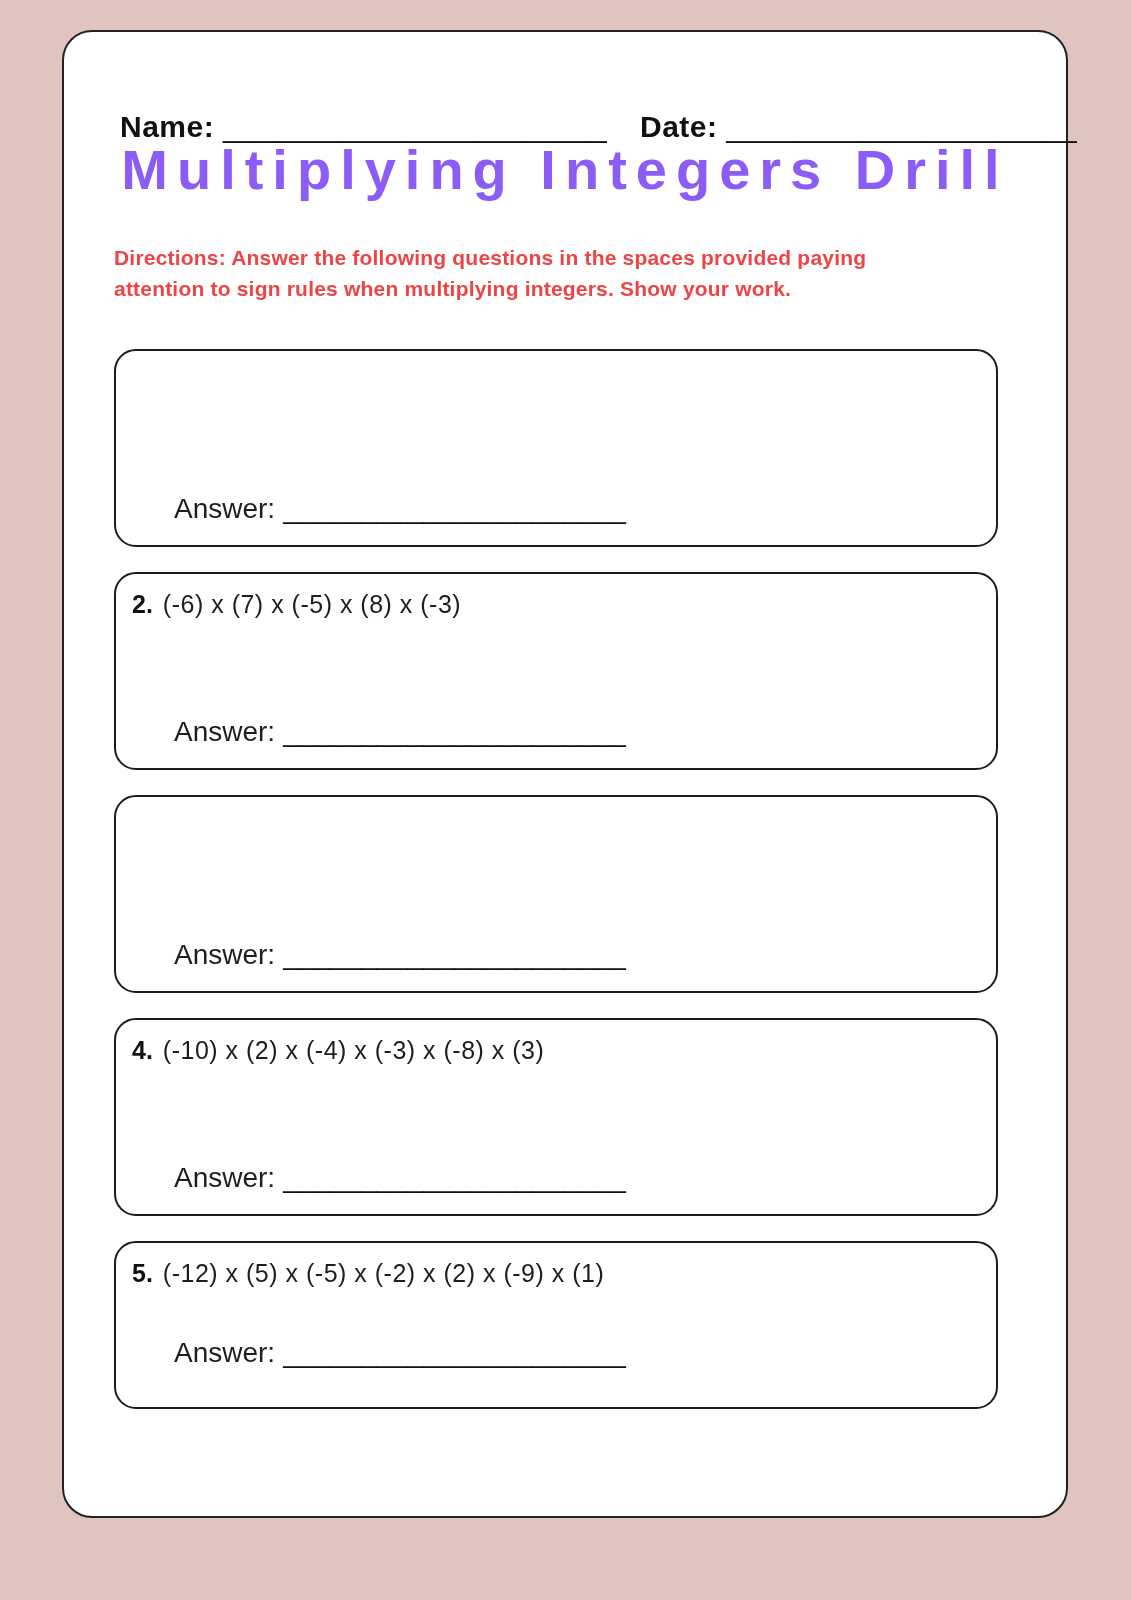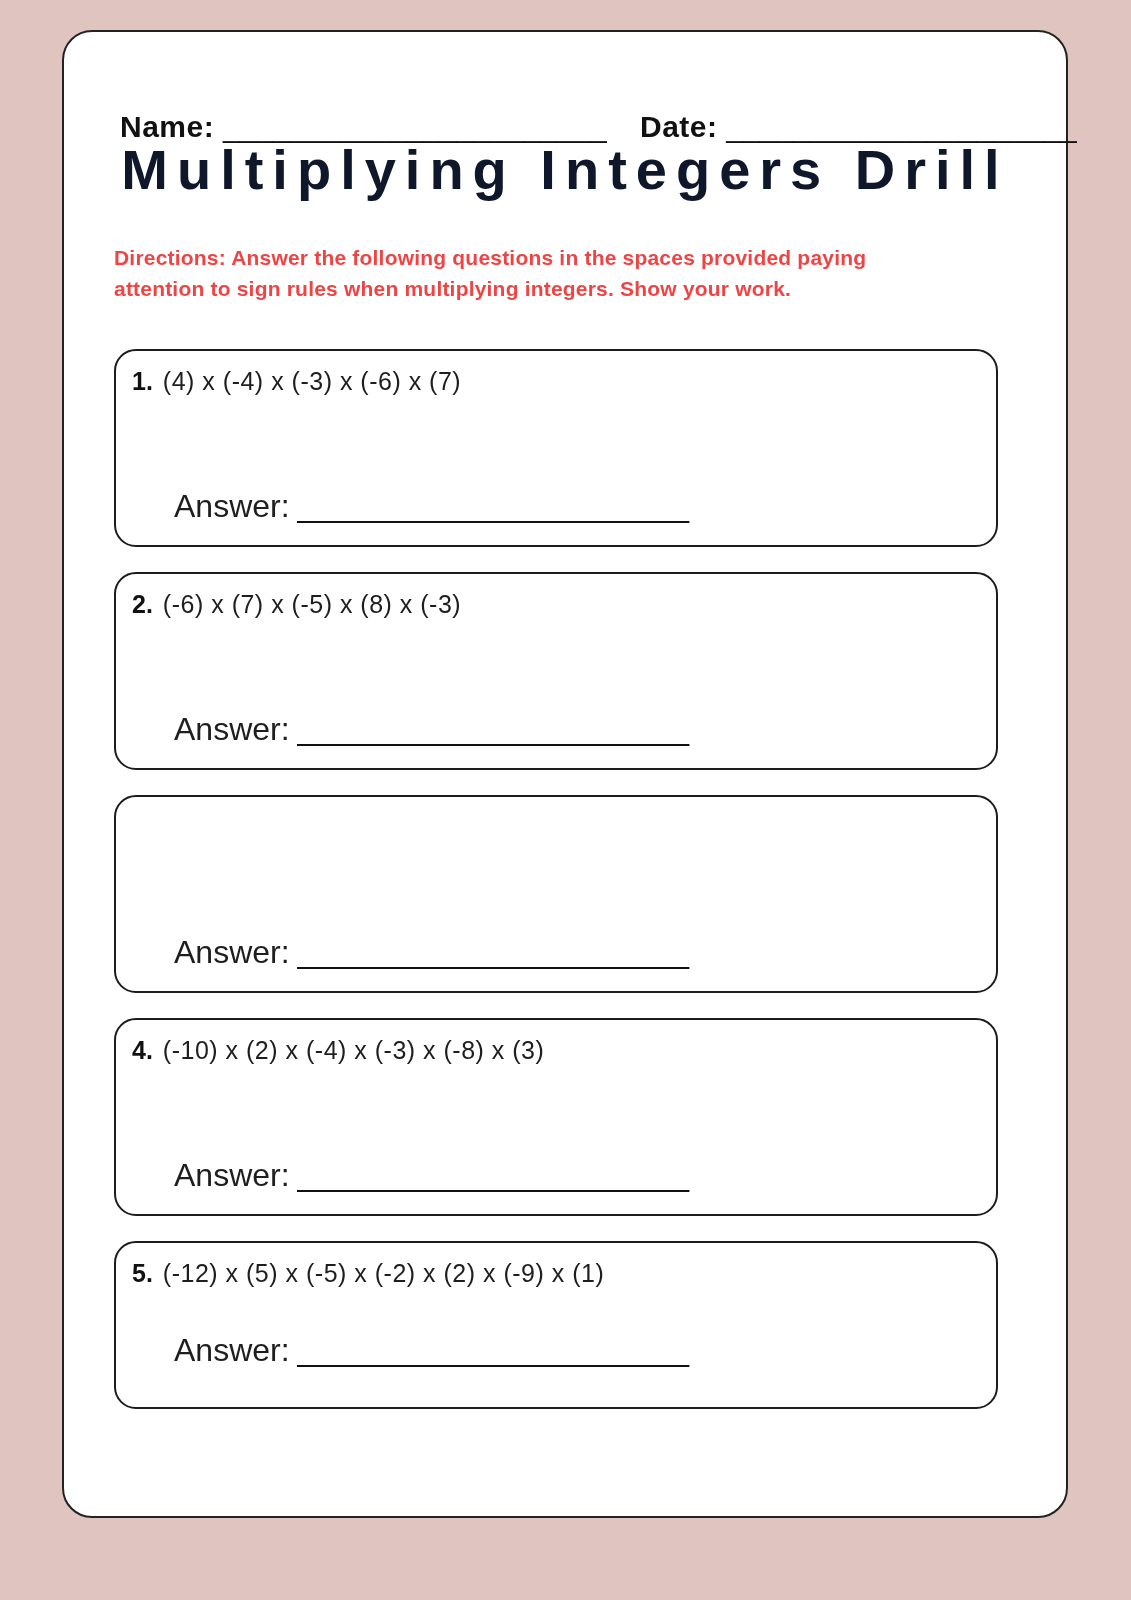--- a/index.html
+++ b/index.html
@@ -47,21 +47,21 @@
   
   .page-title {
     position: absolute;
     top: 105px;
     left: 0;
     width: 100%;
     text-align: center;
     font-size: 56px;
     font-weight: 800;
     letter-spacing: 9px;
-    color: #0f172a;
+    color: #8b5cf6;
   }
 
   
   .directions {
     position: absolute;
     top: 210px;
     left: 50px;
     width: 840px;
     font-size: 21px;
     font-weight: 700;
@@ -103,21 +103,21 @@
   }
   .problem-expression {
     font-weight: 400;
     letter-spacing: 0.5px;
   }
 
   .answer-row {
     position: absolute;
     left: 58px;
     bottom: 20px;
-    font-size: 32px;
+    font-size: 28px;
     font-weight: 400;
     color: #1e1e1e;
     white-space: nowrap;
   }
   .problem-box.tall .answer-row { bottom: 38px; }
   .answer-label { margin-right: 8px; }
 </style>
 </head>
 <body>
 
@@ -134,23 +134,20 @@
     </div>
   </div>
 
   <div class="page-title">Multiplying Integers Drill</div>
 
   <div class="directions">Directions: Answer the following questions in the spaces provided paying attention to sign rules when multiplying integers. Show your work.</div>
 
   <div class="problems">
 
     <div class="problem-box">
-      <div class="problem-line">
-        <span class="problem-number">1.</span><span class="problem-expression">(4) x (-4) x (-3) x (-6) x (7)</span>
-      </div>
       <div class="answer-row">
         <span class="answer-label">Answer:</span><span class="blank-line">______________________</span>
       </div>
     </div>
 
     <div class="problem-box">
       <div class="problem-line">
         <span class="problem-number">2.</span><span class="problem-expression">(-6) x (7) x (-5) x (8) x (-3)</span>
       </div>
       <div class="answer-row">

